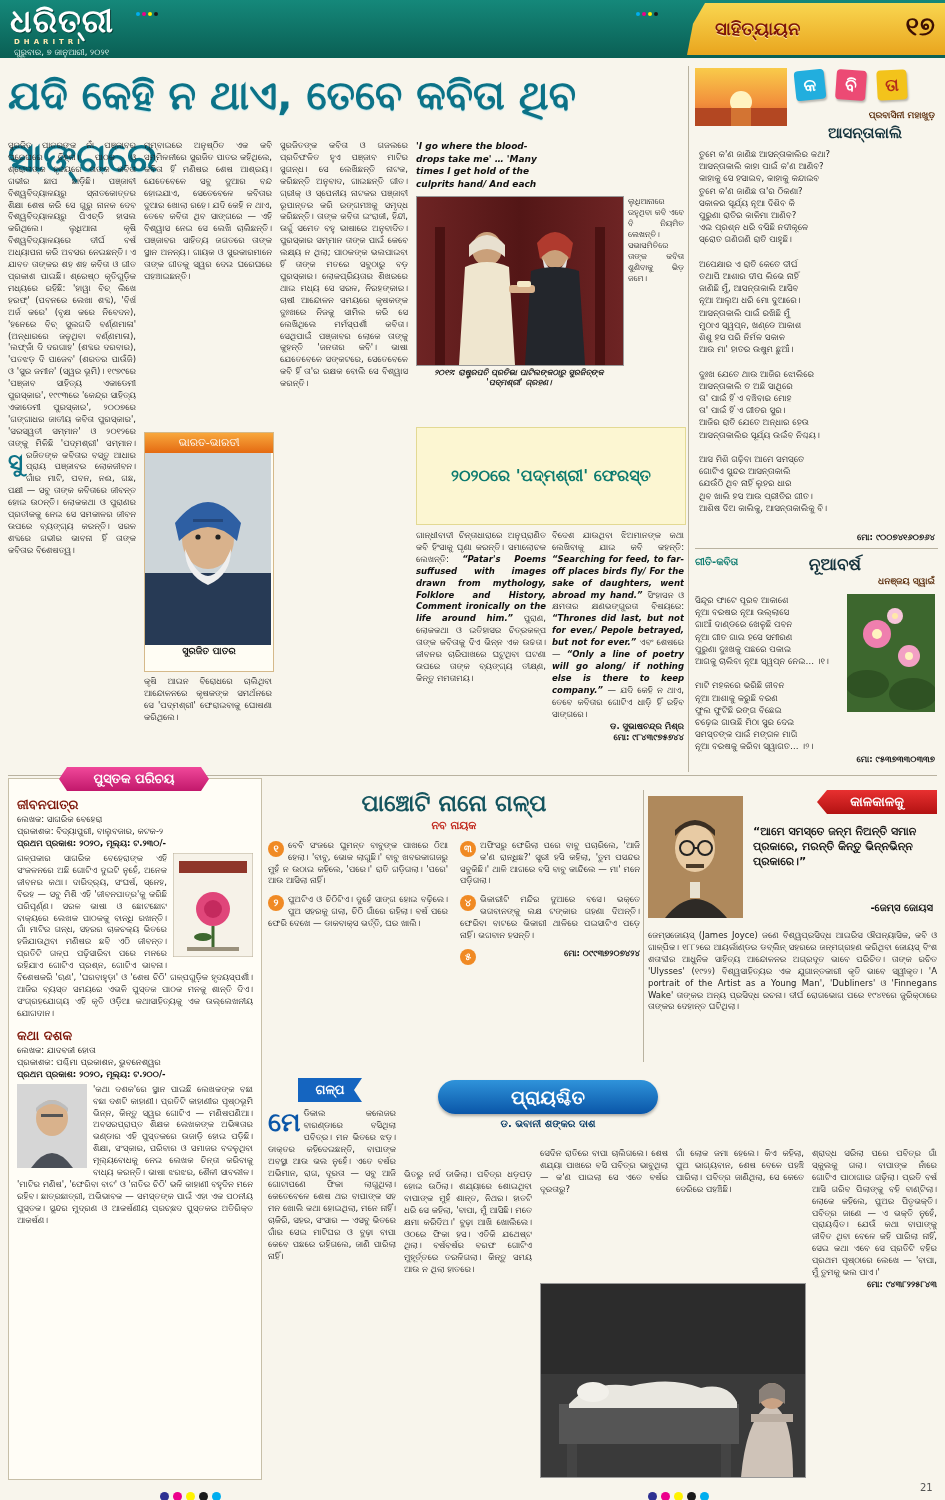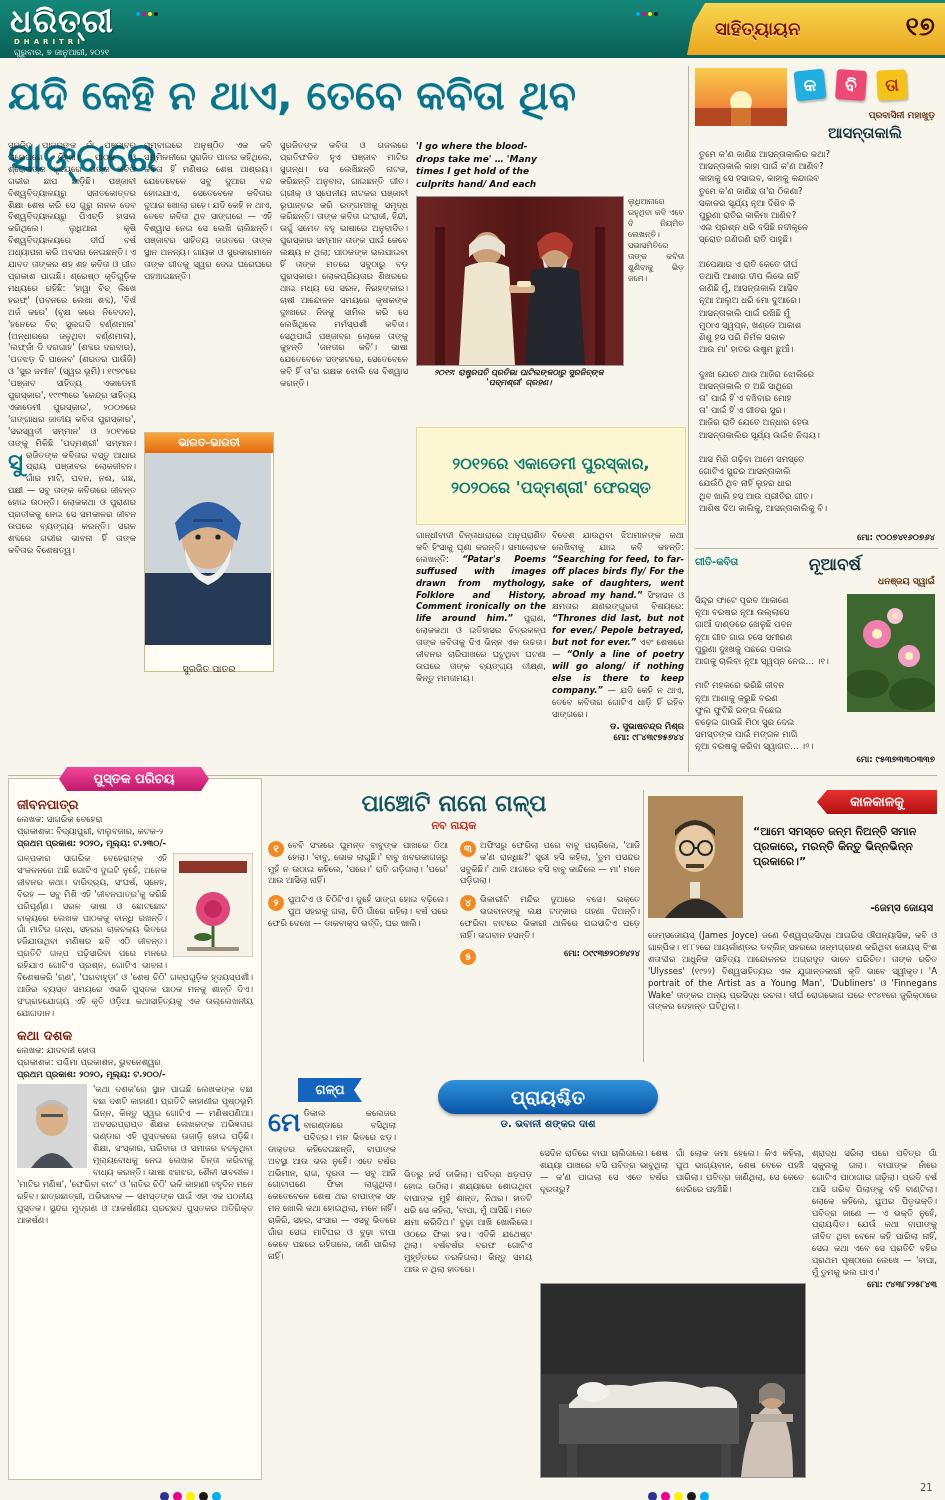--- a/index.html
+++ b/index.html
@@ -27,23 +27,23 @@
   .page-num-odia{position:absolute;right:10px;top:8px;font-size:26px;font-weight:bold;color:#3c1004;}
   
   .headline{left:8px;top:64px;width:676px;height:66px;font-size:40px;font-weight:bold;color:#0c7287;
     text-shadow:0 1px 1px #b7e3ea;letter-spacing:0px;line-height:62px;}
   
   .main-art{left:8px;top:140px;width:676px;height:632px;}
   .col{position:absolute;overflow:hidden;}
   .dropcap{float:left;font-size:23px;line-height:23px;font-weight:bold;color:#0c7287;padding:1px 3px 0 0;}
   .enq{font-weight:bold;font-style:italic;color:#101010;}
   .bharat{position:absolute;left:136px;top:292px;width:128px;height:238px;border:1px solid #d5b98a;background:#fffdf4;}
-  .bharat-head{height:20px;background:linear-gradient(180deg,#f8a73c,#e46a12);color:#fff;font-size:11px;font-weight:bold;
+  .bharat-head{height:20px;background:linear-gradient(180deg,#f8a73c,#e46a12);color:#fff;font-size:11px;font-weight:normal;
     text-align:center;line-height:20px;}
-  .bharat-cap{font-size:9.5px;font-weight:normal;text-align:center;color:#111;padding-top:18px;}
+  .bharat-cap{font-size:9.5px;font-weight:bold;text-align:center;color:#111;padding-top:0;}
   .photo-frame{position:absolute;border:1px solid #999;background:#111;}
   .caption{position:absolute;font-size:8px;font-weight:bold;color:#111;text-align:center;}
   .infobox{position:absolute;left:408px;top:287px;width:268px;height:96px;background:#fcf6d2;border:1px solid #e3d993;
     display:flex;flex-direction:column;justify-content:center;text-align:center;}
   .infobox .l1{font-size:16px;font-weight:bold;color:#0c7a6e;line-height:24px;}
   .phone{font-weight:bold;font-size:8.5px;color:#111;}
   .sign{font-weight:bold;font-size:8.5px;color:#111;text-align:right;}
   
   .rail{left:688px;top:66px;width:249px;height:706px;border-left:1px solid #b9b2a0;padding-left:0;}
   .rail-inner{position:absolute;left:6px;top:0;width:243px;height:706px;}
@@ -132,20 +132,21 @@
         <path d="M30 70 Q63 28 96 70 L92 88 Q63 60 34 88 Z" fill="#2e5fa3"></path>
         <path d="M40 96 Q63 150 86 96 Q86 122 63 132 Q40 122 40 96 Z" fill="#efefef"></path>
         <circle cx="53" cy="84" r="2.6" fill="#222"></circle>
         <circle cx="73" cy="84" r="2.6" fill="#222"></circle>
         <rect x="48" y="66" width="30" height="3" fill="#23477c"></rect>
       </svg>
     </div>
     <div class="bharat-cap">ସୁରଜିତ ପାତର</div>
   </div>
 
+  <div class="col sm" style="left:136px;top:536px;width:128px;height:96px;">କୃଷି ଆଇନ ବିରୋଧରେ ଚାଲିଥିବା ଆନ୍ଦୋଳନରେ କୃଷକଙ୍କ ସମର୍ଥନରେ ସେ 'ପଦ୍ମଶ୍ରୀ' ଫେରାଇବାକୁ ଘୋଷଣା କରିଥିଲେ।</div>
 
   <div class="col sm" style="left:272px;top:0;width:128px;height:632px;">ସୁରଜିତଙ୍କ କବିତା ଓ ଗଜଲରେ ପ୍ରତିଫଳିତ ହୁଏ ପଞ୍ଜାବ ମାଟିର ସୁଗନ୍ଧ। ସେ ଲେଖିଛନ୍ତି ନାଟକ, କରିଛନ୍ତି ଅନୁବାଦ, ଗାଇଛନ୍ତି ଗୀତ। ଗ୍ରୀକ୍ ଓ ସ୍ପେନୀୟ ନାଟକର ପଞ୍ଜାବୀ ରୂପାନ୍ତର କରି ରଙ୍ଗମଞ୍ଚକୁ ସମୃଦ୍ଧ କରିଛନ୍ତି। ତାଙ୍କ କବିତା ଇଂରାଜୀ, ହିନ୍ଦୀ, ଉର୍ଦ୍ଦୁ ସମେତ ବହୁ ଭାଷାରେ ଅନୁବାଦିତ। ପୁରସ୍କାର ସମ୍ମାନ ତାଙ୍କ ପାଇଁ କେବେ ଲକ୍ଷ୍ୟ ନ ଥିଲା; ପାଠକଙ୍କ ଭଲପାଇବା ହିଁ ତାଙ୍କ ମତରେ ସବୁଠାରୁ ବଡ଼ ପୁରସ୍କାର। ଲୋକପ୍ରିୟତାର ଶିଖରରେ ଥାଇ ମଧ୍ୟ ସେ ସରଳ, ନିରହଙ୍କାର। ଚାଷୀ ଆନ୍ଦୋଳନ ସମୟରେ କୃଷକଙ୍କ ଦୁଃଖରେ ନିଜକୁ ସାମିଲ କରି ସେ ଲେଖିଥିଲେ ମର୍ମସ୍ପର୍ଶୀ କବିତା। ସେଥିପାଇଁ ପଞ୍ଜାବର ଲୋକେ ତାଙ୍କୁ କୁହନ୍ତି 'ଜନତାର କବି'। ଭାଷା ଯେତେବେଳେ ସଙ୍କଟରେ, ସେତେବେଳେ କବି ହିଁ ତା'ର ରକ୍ଷକ ବୋଲି ସେ ବିଶ୍ୱାସ କରନ୍ତି।</div>
 
   <div class="col" style="left:408px;top:0;width:130px;height:52px;font-size:9px;line-height:12.5px;">
     <span class="enq">'I go where the blood-drops take me' … 'Many times I get hold of the culprits hand/ And each time I see it as my own hand.'</span>
   </div>
 
 
   <div class="photo-frame" style="left:408px;top:56px;width:206px;height:168px;">
     <svg width="206" height="168" viewBox="0 0 206 168">
@@ -169,21 +170,20 @@
       <path d="M114 74 Q138 66 162 74 L168 168 L108 168 Z" fill="#23262c"></path>
       <rect x="92" y="88" width="26" height="8" rx="3" fill="#d9b28c"></rect>
       <rect x="100" y="84" width="14" height="6" rx="2" fill="#f5e9c8"></rect>
     </svg>
   </div>
   <div class="caption" style="left:408px;top:228px;width:206px;font-style:italic;">୨୦୧୨: ରାଷ୍ଟ୍ରପତି ପ୍ରତିଭା ପାଟିଲଙ୍କଠାରୁ ସୁରଜିତ୍‌ଙ୍କ 'ପଦ୍ମଶ୍ରୀ' ଗ୍ରହଣ।</div>
 
   <div class="col sm" style="left:620px;top:56px;width:56px;height:168px;font-size:8px;line-height:11px;">ଲୁଧିଆନାରେ ରହୁଥିବା କବି ଏବେ ବି ନିୟମିତ ଲେଖନ୍ତି। ସଭାସମିତିରେ ତାଙ୍କ କବିତା ଶୁଣିବାକୁ ଭିଡ଼ ଜମେ।</div>
 
   <div class="infobox">
-    <div class="l1">୨୦୧୨ରେ ଏକାଡେମୀ ପୁରସ୍କାର,</div>
     <div class="l1">୨୦୨୦ରେ 'ପଦ୍ମଶ୍ରୀ' ଫେରସ୍ତ</div>
   </div>
 
   <div class="col sm" style="left:408px;top:390px;width:130px;height:242px;">
     <span>ଗାନ୍ଧୀବାଦୀ ଚିନ୍ତାଧାରାରେ ଅନୁପ୍ରାଣିତ କବି ହିଂସାକୁ ଘୃଣା କରନ୍ତି। ସମାଲୋଚକ ଲେଖନ୍ତି: </span><span class="enq">“Patar's Poems suffused with images drawn from mythology, Folklore and History, Comment ironically on the life around him.” </span><span>ପୁରାଣ, ଲୋକକଥା ଓ ଇତିହାସର ଚିତ୍ରକଳ୍ପ ତାଙ୍କ କବିତାକୁ ଦିଏ ଭିନ୍ନ ଏକ ଉଚ୍ଚତା। ଜୀବନର ଚାରିପାଖରେ ଘଟୁଥିବା ଘଟଣା ଉପରେ ତାଙ୍କ ବ୍ୟଙ୍ଗ୍ୟ ତୀକ୍ଷ୍ଣ, କିନ୍ତୁ ମମତାମୟ।</span>
   </div>
 
   <div class="col sm" style="left:544px;top:390px;width:132px;height:242px;">
     <span>ବିଦେଶ ଯାଉଥିବା ଝିଅମାନଙ୍କ କଥା ଲେଖିବାକୁ ଯାଇ କବି କହନ୍ତି: </span><span class="enq">“Searching for feed, to far-off places birds fly/ For the sake of daughters, went abroad my hand.” </span><span>ସିଂହାସନ ଓ କ୍ଷମତାର କ୍ଷଣଭଙ୍ଗୁରତା ବିଷୟରେ: </span><span class="enq">“Thrones did last, but not for ever,/ Pepole betrayed, but not for ever.” </span><span>ଏବଂ ଶେଷରେ — </span><span class="enq">“Only a line of poetry will go along/ if nothing else is there to keep company.” </span><span>— ଯଦି କେହି ନ ଥାଏ, ତେବେ କବିତାର ଗୋଟିଏ ଧାଡ଼ି ହିଁ ରହିବ ସାଙ୍ଗରେ।</span>
     <div class="sign">ଡ. ସୁଭାଷଚନ୍ଦ୍ର ମିଶ୍ର</div>

